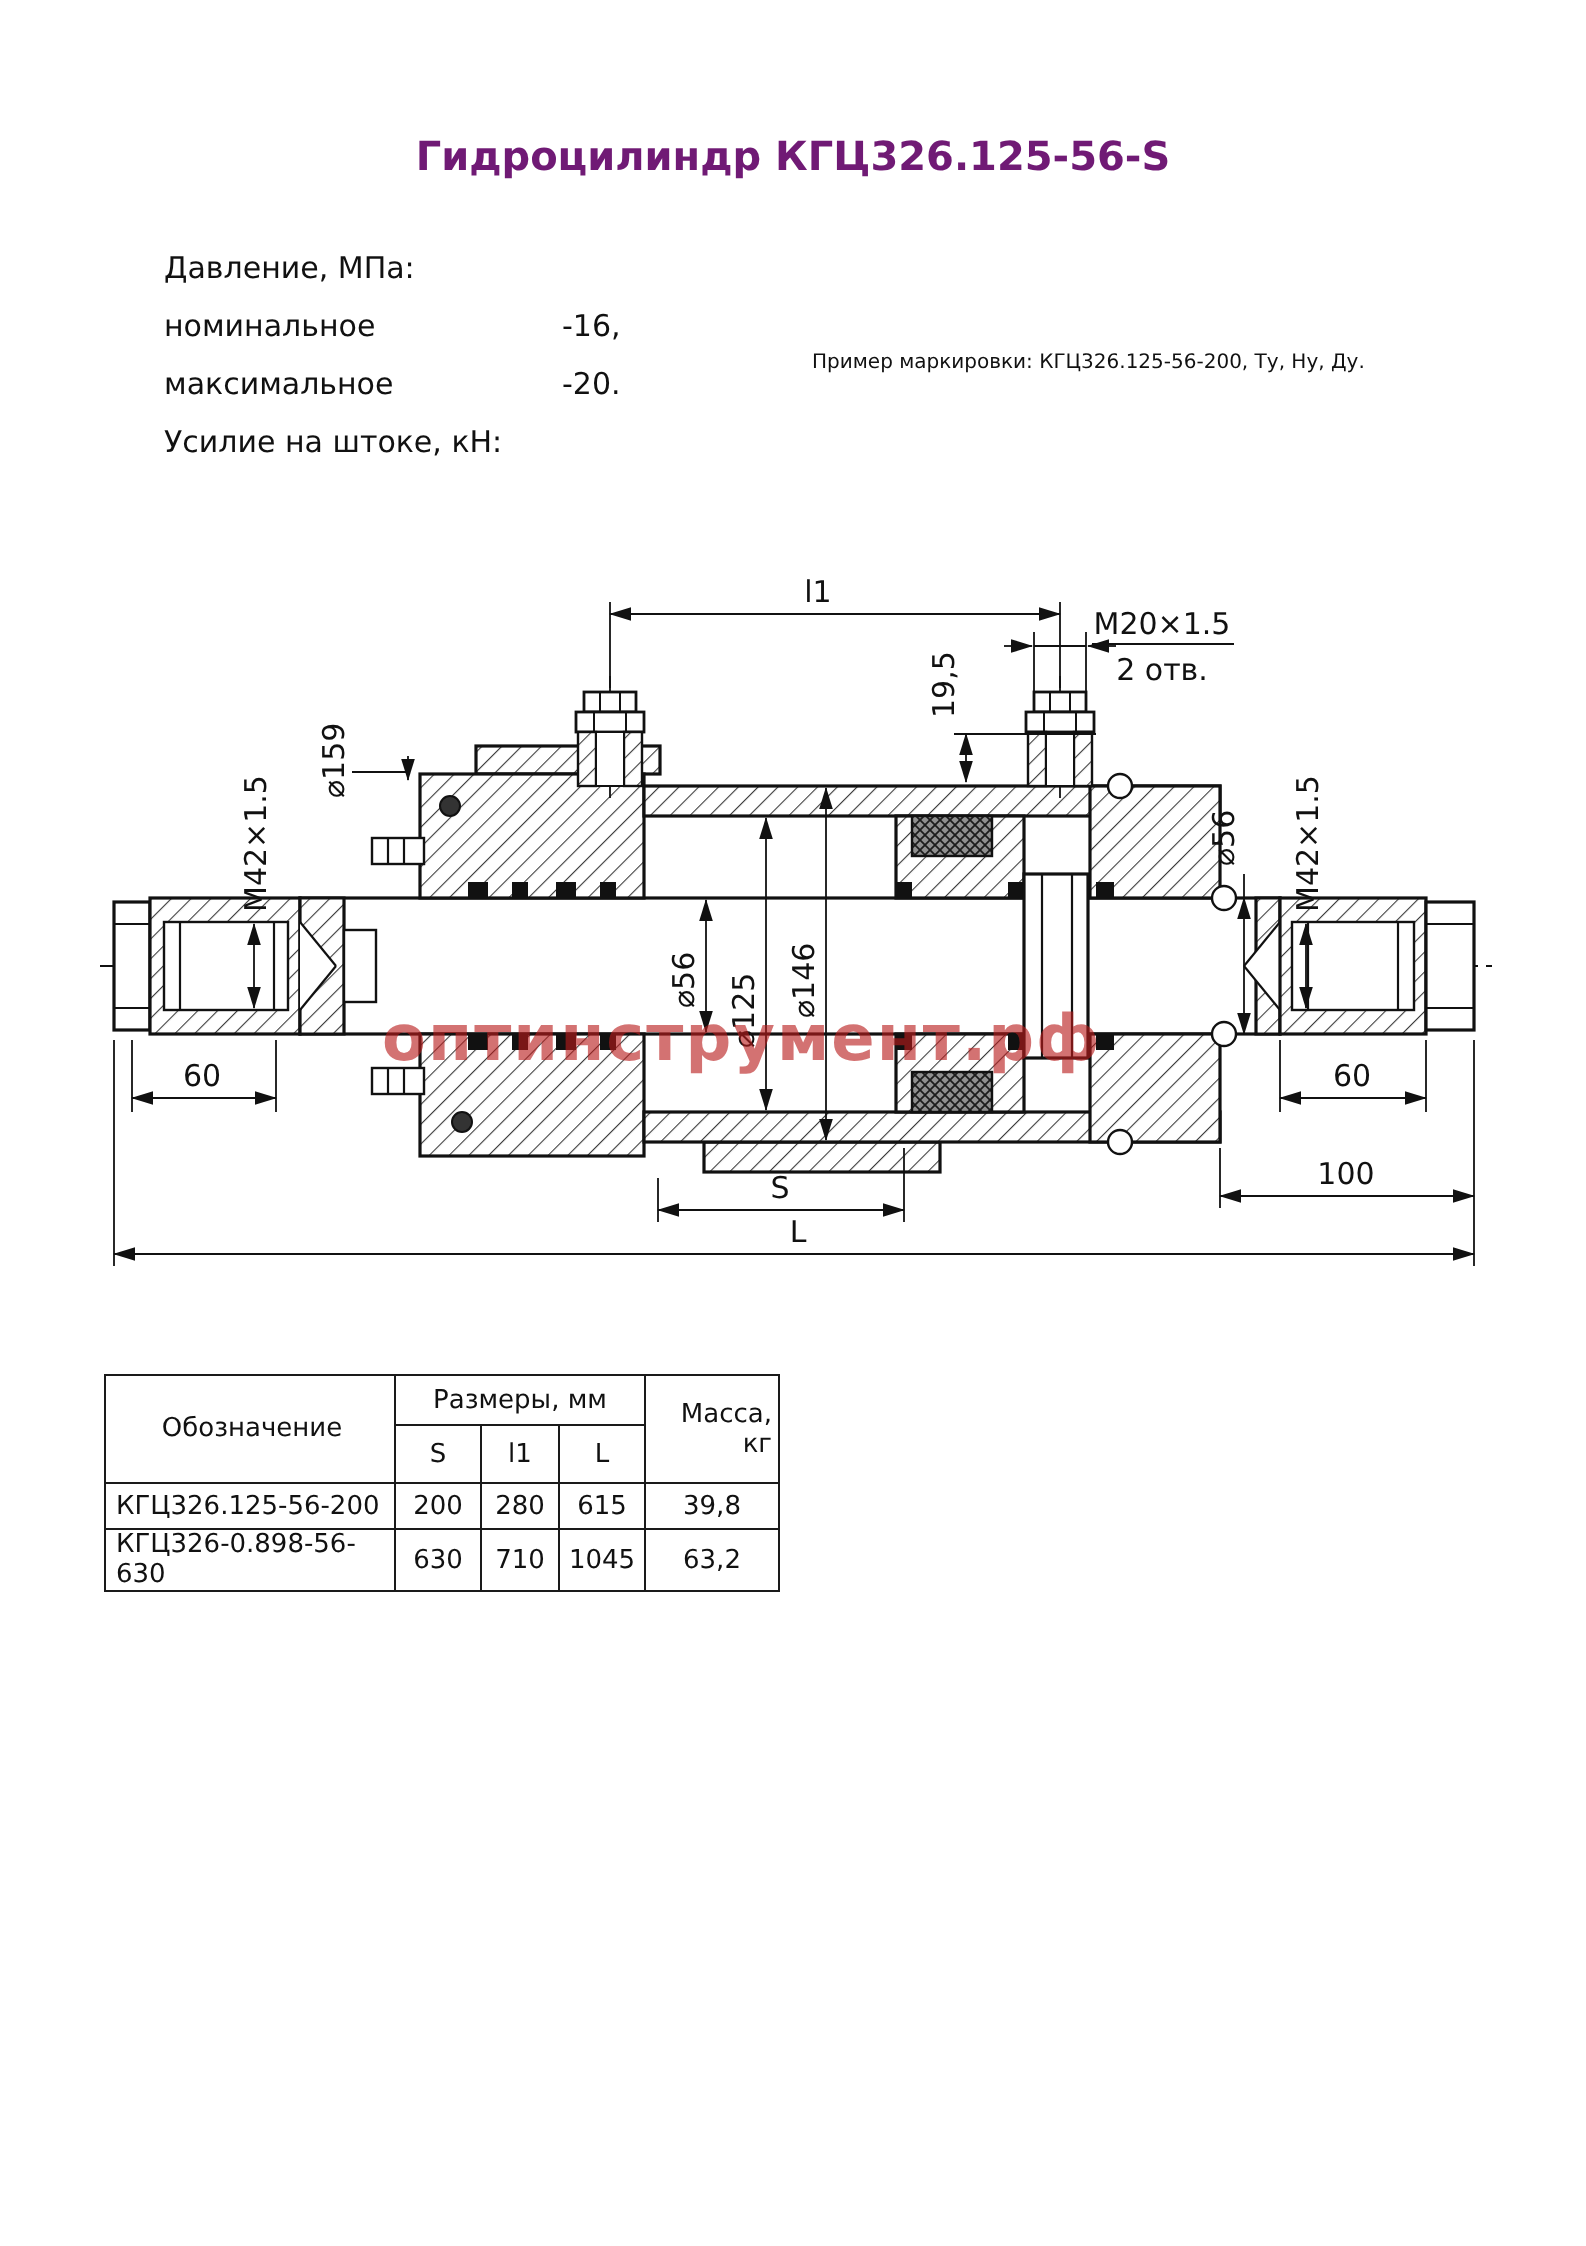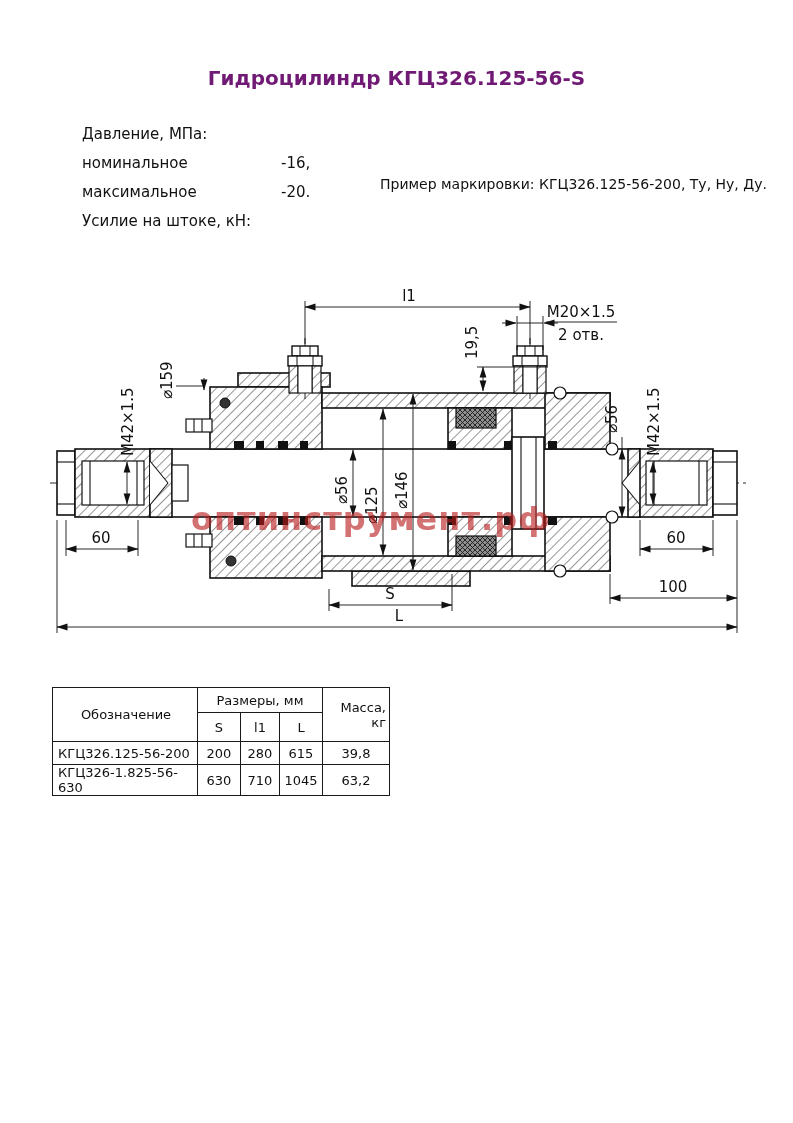--- a/index.html
+++ b/index.html
@@ -3,21 +3,21 @@
 <meta charset="utf-8">
 <style>
   html,body{margin:0;padding:0;background:#e8e8e8;}
   .page{position:relative;width:793px;height:1123px;background:#ffffff;margin:0 auto;overflow:hidden;
         font-family:"DejaVu Sans",sans-serif;color:#111;}
   .title{position:absolute;left:0;top:66px;width:100%;text-align:center;font-size:20px;
          font-weight:bold;letter-spacing:0px;margin:0;color:#701a75;}
   .specs{position:absolute;left:82px;top:120px;width:300px;font-size:15px;line-height:29px;}
   .spec-row{position:relative;height:29px;white-space:nowrap;}
   .spec-val{position:absolute;left:178px;top:0;margin-left:21px;}
-  .marking{position:absolute;left:380px;top:176px;font-size:14px;white-space:nowrap;}
+  .marking{position:absolute;left:406px;top:176px;font-size:10px;white-space:nowrap;}
   .drawing{position:absolute;left:0;top:278px;width:793px;height:400px;}
   .watermark{position:absolute;left:191px;top:500px;font-size:32px;font-weight:bold;
              color:#b91c1c;opacity:0.62;letter-spacing:1px;white-space:nowrap;z-index:5;}
   .dim-table{position:absolute;left:52px;top:687px;border-collapse:collapse;font-size:13px;}
   .dim-table td{border:1.4px solid #1a1a1a;text-align:center;padding:0 3px;height:22px;}
   .dim-table td.name{text-align:left;padding-left:5px;width:136px;}
   .dim-table td.cS{width:36px;} .dim-table td.cl1{width:32px;} .dim-table td.cL{width:36px;}
   .dim-table td.cM{width:60px;text-align:right;}
   .dim-table tr.hdr1 td{height:24px;} .dim-table tr.hdr2 td{height:28px;}
   .application{position:absolute;left:82px;top:934px;font-size:15px;line-height:30px;}
@@ -271,21 +271,21 @@
         <td class="cL">L</td>
       </tr>
       <tr>
         <td class="name">КГЦ326.125-56-200</td>
         <td>200</td>
         <td>280</td>
         <td>615</td>
         <td>39,8</td>
       </tr>
       <tr>
-        <td class="name">КГЦ326-1.825-56-630</td>
+        <td class="name">КГЦ326-0.898-56-630</td>
         <td>630</td>
         <td>710</td>
         <td>1045</td>
         <td>63,2</td>
       </tr>
     </tbody>
   </table>
 
 
 </div>

